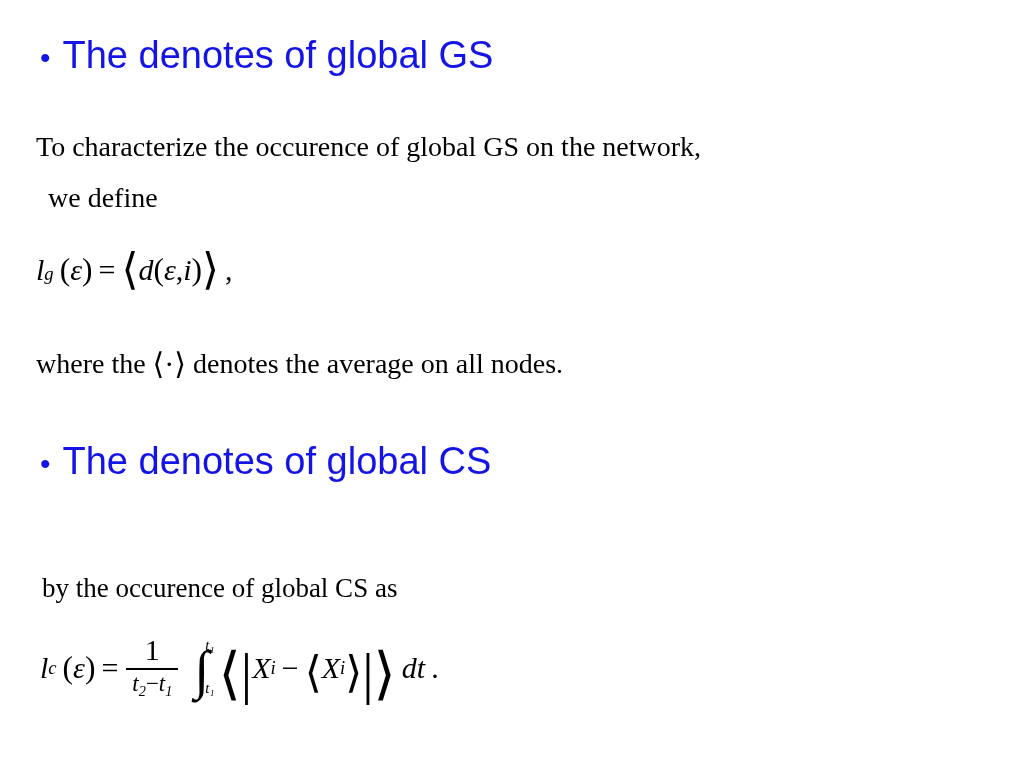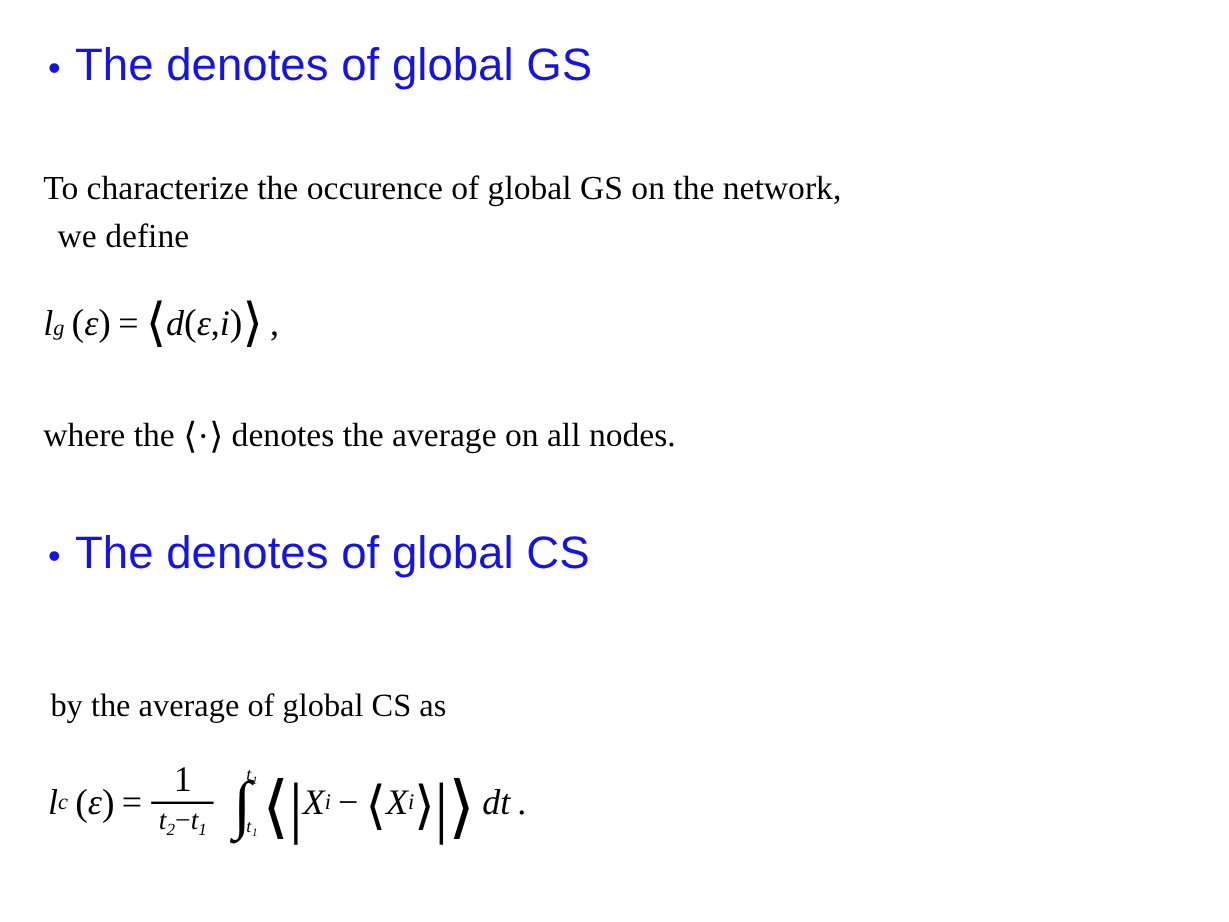--- a/index.html
+++ b/index.html
@@ -45,21 +45,21 @@
 
   
   .body-text {
     position: absolute;
     color: #000000;
     font-family: "Liberation Serif", serif;
     font-size: 28px;
     line-height: 44px;
     white-space: nowrap;
   }
-  #para-gs-1 { left: 36px; top: 136px; text-align: center; }
+  #para-gs-1 { left: 36px; top: 125px; text-align: center; }
   #para-gs-2 { left: 48px; top: 176px; }
   #para-gs-3 { left: 36px; top: 330px; margin-top: 11px; }
 
   #para-cs-1 { left: 42px; top: 522px; font-size: 27px;}
   #para-cs-2 { left: 42px; top: 566px; font-size: 27px;}
 
   
   .inline-angle {
     font-family: "Liberation Serif", serif;
     font-size: 30px;
@@ -217,21 +217,21 @@
     <span>where the</span>
     <span class="inline-angle">⟨·⟩</span>
     <span>denotes the average on all nodes.</span>
   </div>
 
   <div class="bullet-heading" id="heading-cs">
     <span class="bullet-dot">•</span>
     <span>The denotes of global CS</span>
   </div>
 
-  <div class="body-text" id="para-cs-2">by the average of global CS as</div>
+  <div class="body-text" id="para-cs-2">by the occurence of global CS as</div>
 
   <div id="eq-cs">
     <span class="ital">l</span>
       <span class="sub">c</span>
     <span class="spacer-sm"></span>
     <span class="paren">(</span>
     <span class="ital">ε</span>
     <span class="paren">)</span>
     <span class="spacer-sm"></span>
     <span>=</span>

